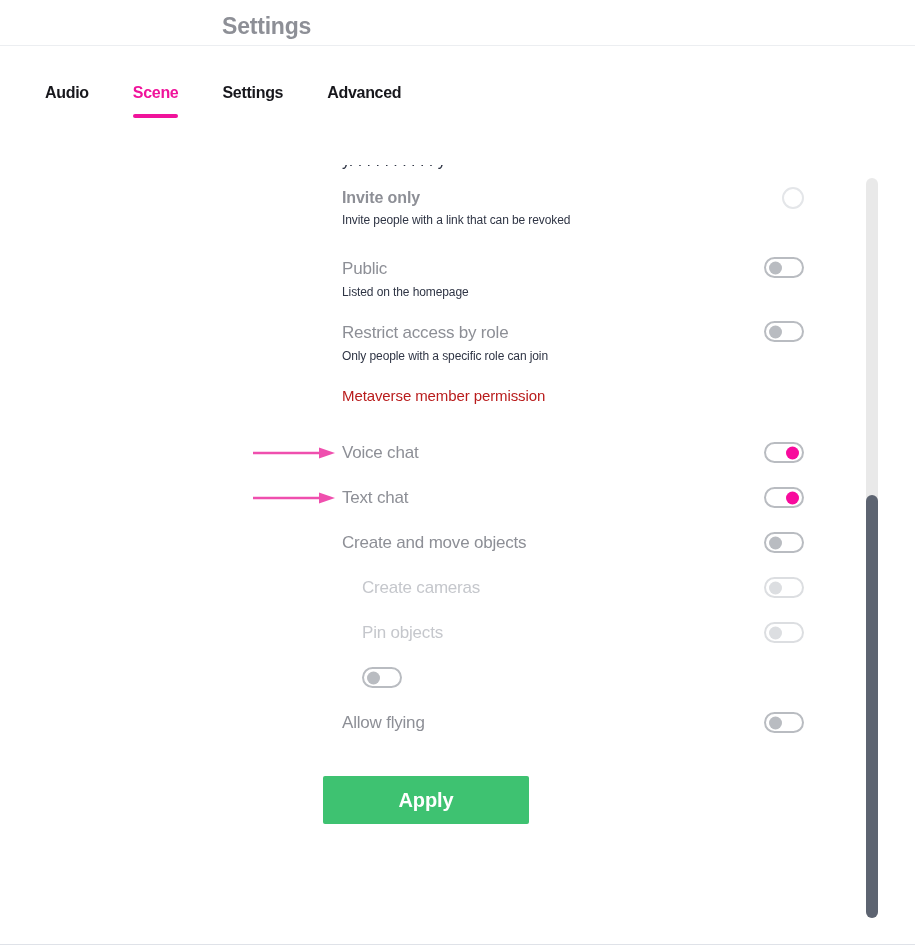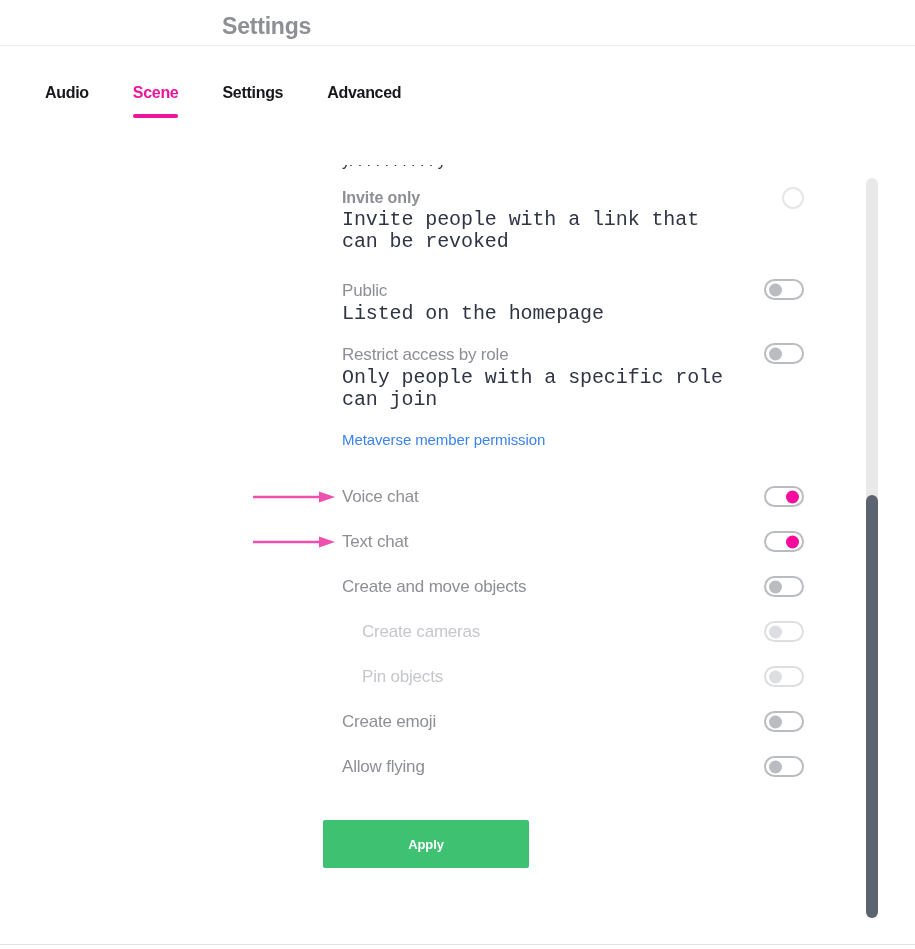--- a/index.html
+++ b/index.html
@@ -121,29 +121,28 @@
     letter-spacing:-0.1px;
   }
   .lbl-title{
     font-size:17px;
     color:#8d8f96;
     line-height:24px;
     letter-spacing:-0.2px;
   }
   .lbl-title.dim{color:#c5c7cc;}
   .lbl-sub{
-    font-size:20px;
+    font-size:12px;
     color:#2f3545;
     line-height:22px;
     letter-spacing:-0.1px;
-    font-family:Liberation Mono, monospace;
   }
   .lbl-section{
     font-size:15px;
-    color:#3b82f6;
+    color:#b91c1c;
     line-height:22px;
     letter-spacing:-0.1px;
   }
 
   
   .gap-lg{height:26px;}
   .gap-md{height:18px;}
   .gap-sm{height:11px;}
 
   
@@ -196,21 +195,21 @@
   .apply-wrap{
     padding-left:323px;
     padding-top:31px;
   }
   .apply-btn{
     width:206px;height:48px;
     background:#3ec271;
     border:none;
     border-radius:2px;
     color:#ffffff;
-    font-size:13px;
+    font-size:20px;
     font-weight:bold;
     font-family:inherit;
     letter-spacing:-0.1px;
     cursor:pointer;
   }
 
   
   .scrollbar-track{
     position:absolute;
     left:866px; top:178px;
@@ -360,23 +359,20 @@
           <div class="labels">
             <div class="lbl-title dim">Pin objects</div>
           </div>
           <div class="ctrl">
             <div class="toggle disabled">
               <div class="knob"></div>
             </div>
           </div>
         </div>
         <div class="row" style="min-height: 45px; align-items: center;">
-          <div class="labels">
-            <div class="lbl-title">Create emoji</div>
-          </div>
           <div class="ctrl">
             <div class="toggle">
               <div class="knob"></div>
             </div>
           </div>
         </div>
         <div class="row" style="min-height: 45px; align-items: center;">
           <div class="labels">
             <div class="lbl-title">Allow flying</div>
           </div>

